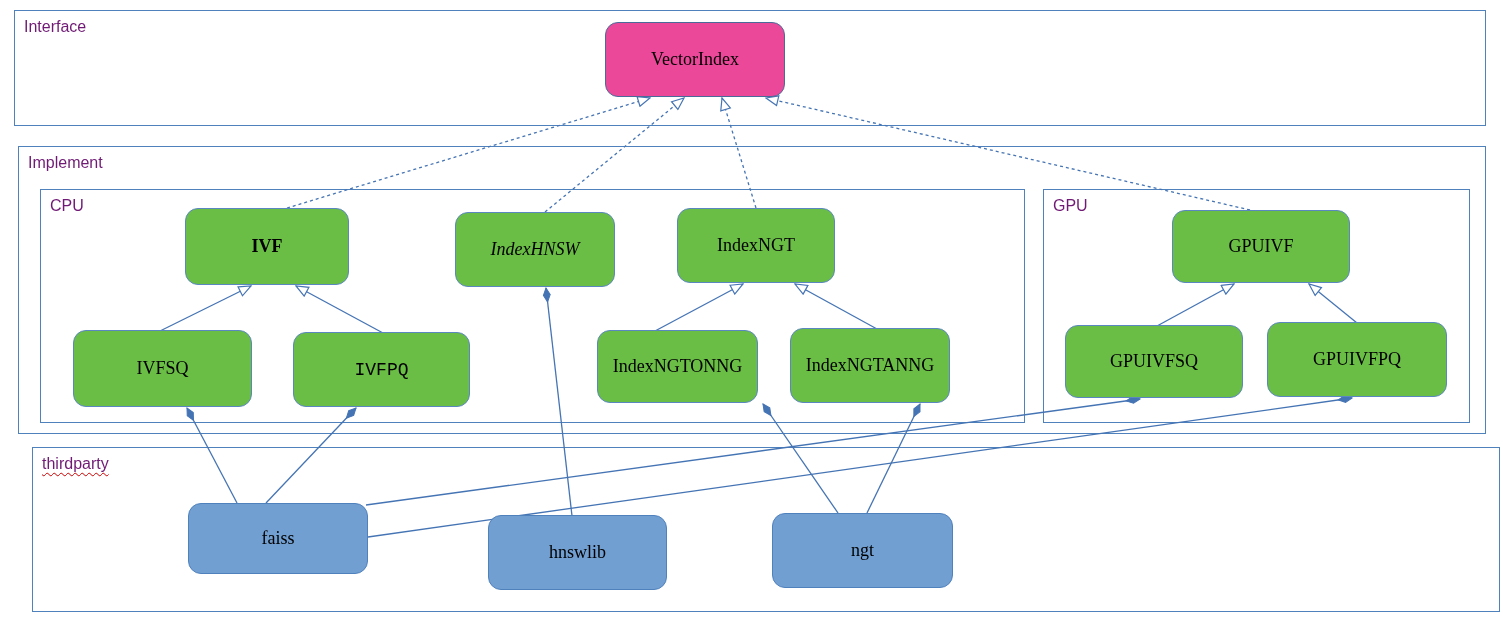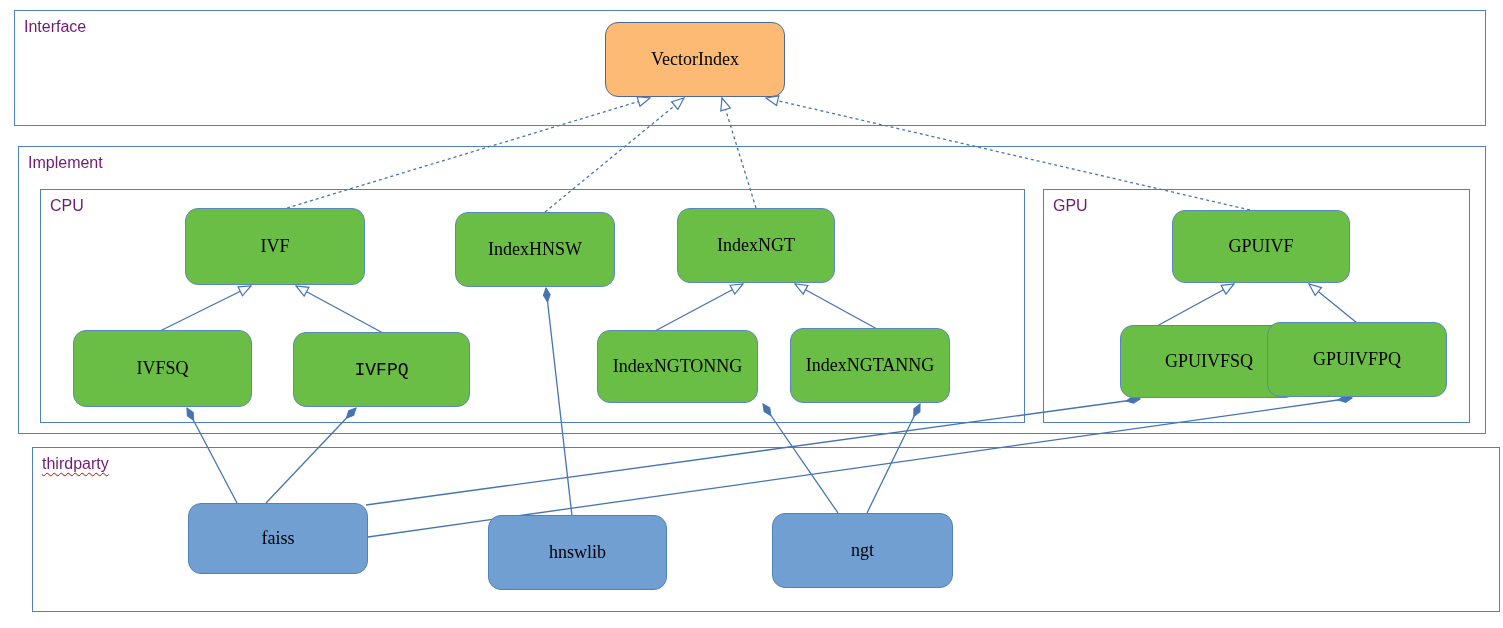--- a/index.html
+++ b/index.html
@@ -40,21 +40,21 @@
     border-radius:13px;
     display:flex;
     align-items:center;
     justify-content:center;
     font-family:"Liberation Serif","DejaVu Serif",serif;
     font-size:18px;
     color:#000000;
     z-index:3;
     white-space:nowrap;
   }
-  .node.interface{ background:#fdba74; border:1.5px solid #4a6b9a; }
+  .node.interface{ background:#ec4899; border:1.5px solid #4a6b9a; }
   .node.impl{ background:#6abd45; border:1.5px solid #5a87c0; }
   .node.lib{ background:#719fd2; border:1.5px solid #4f81bd; }
 </style>
 </head>
 <body>
 
 <div id="canvas">
     <div class="container" style="left: 14px; top: 10px; width: 1472px; height: 116px;">
       <span class="container-label">Interface</span>
     </div>
@@ -91,26 +91,26 @@
       <line x1="1357" y1="323" x2="1309" y2="284" stroke="#4574b4" stroke-width="1.3" marker-end="url(#mTri)"></line>
       <line x1="237" y1="503" x2="187" y2="408" stroke="#4574b4" stroke-width="1.3" marker-end="url(#mDia)"></line>
       <line x1="266" y1="503" x2="356" y2="408" stroke="#4574b4" stroke-width="1.3" marker-end="url(#mDia)"></line>
       <line x1="572" y1="516" x2="546" y2="288" stroke="#4574b4" stroke-width="1.3" marker-end="url(#mDia)"></line>
       <line x1="838" y1="513" x2="763" y2="404" stroke="#4574b4" stroke-width="1.3" marker-end="url(#mDia)"></line>
       <line x1="867" y1="513" x2="920" y2="404" stroke="#4574b4" stroke-width="1.3" marker-end="url(#mDia)"></line>
       <line x1="366" y1="505" x2="1140" y2="399" stroke="#4574b4" stroke-width="1.3" marker-end="url(#mDia)"></line>
       <line x1="368" y1="537" x2="1352" y2="398" stroke="#4574b4" stroke-width="1.3" marker-end="url(#mDia)"></line>
     </svg>
     <div class="node interface" style="left: 605px; top: 22px; width: 180px; height: 75px;">VectorIndex</div>
-    <div class="node impl" style="left: 185px; top: 208px; width: 180px; height: 77px;">IVF</div>
-    <div class="node impl" style="left: 455px; top: 212px; width: 160px; height: 75px;">IndexHNSW</div>
+    <div class="node impl" style="left: 185px; top: 208px; width: 164px; height: 77px; font-weight: bold;">IVF</div>
+    <div class="node impl" style="left: 455px; top: 212px; width: 160px; height: 75px; font-style: italic;">IndexHNSW</div>
     <div class="node impl" style="left: 677px; top: 208px; width: 158px; height: 75px;">IndexNGT</div>
     <div class="node impl" style="left: 73px; top: 330px; width: 179px; height: 77px;">IVFSQ</div>
     <div class="node impl" style="left: 293px; top: 332px; width: 177px; height: 75px; font-family: Liberation Mono, monospace;">IVFPQ</div>
     <div class="node impl" style="left: 597px; top: 330px; width: 161px; height: 73px;">IndexNGTONNG</div>
     <div class="node impl" style="left: 790px; top: 328px; width: 160px; height: 75px;">IndexNGTANNG</div>
     <div class="node impl" style="left: 1172px; top: 210px; width: 178px; height: 73px;">GPUIVF</div>
-    <div class="node impl" style="left: 1120px; top: 325px; width: 178px; height: 73px;">GPUIVFSQ</div>
+    <div class="node impl" style="left: 1065px; top: 325px; width: 178px; height: 73px;">GPUIVFSQ</div>
     <div class="node impl" style="left: 1267px; top: 322px; width: 180px; height: 75px;">GPUIVFPQ</div>
     <div class="node lib" style="left: 188px; top: 503px; width: 180px; height: 71px;">faiss</div>
     <div class="node lib" style="left: 488px; top: 515px; width: 179px; height: 75px;">hnswlib</div>
     <div class="node lib" style="left: 772px; top: 513px; width: 181px; height: 75px;">ngt</div>
   </div>
 
 </body></html>

